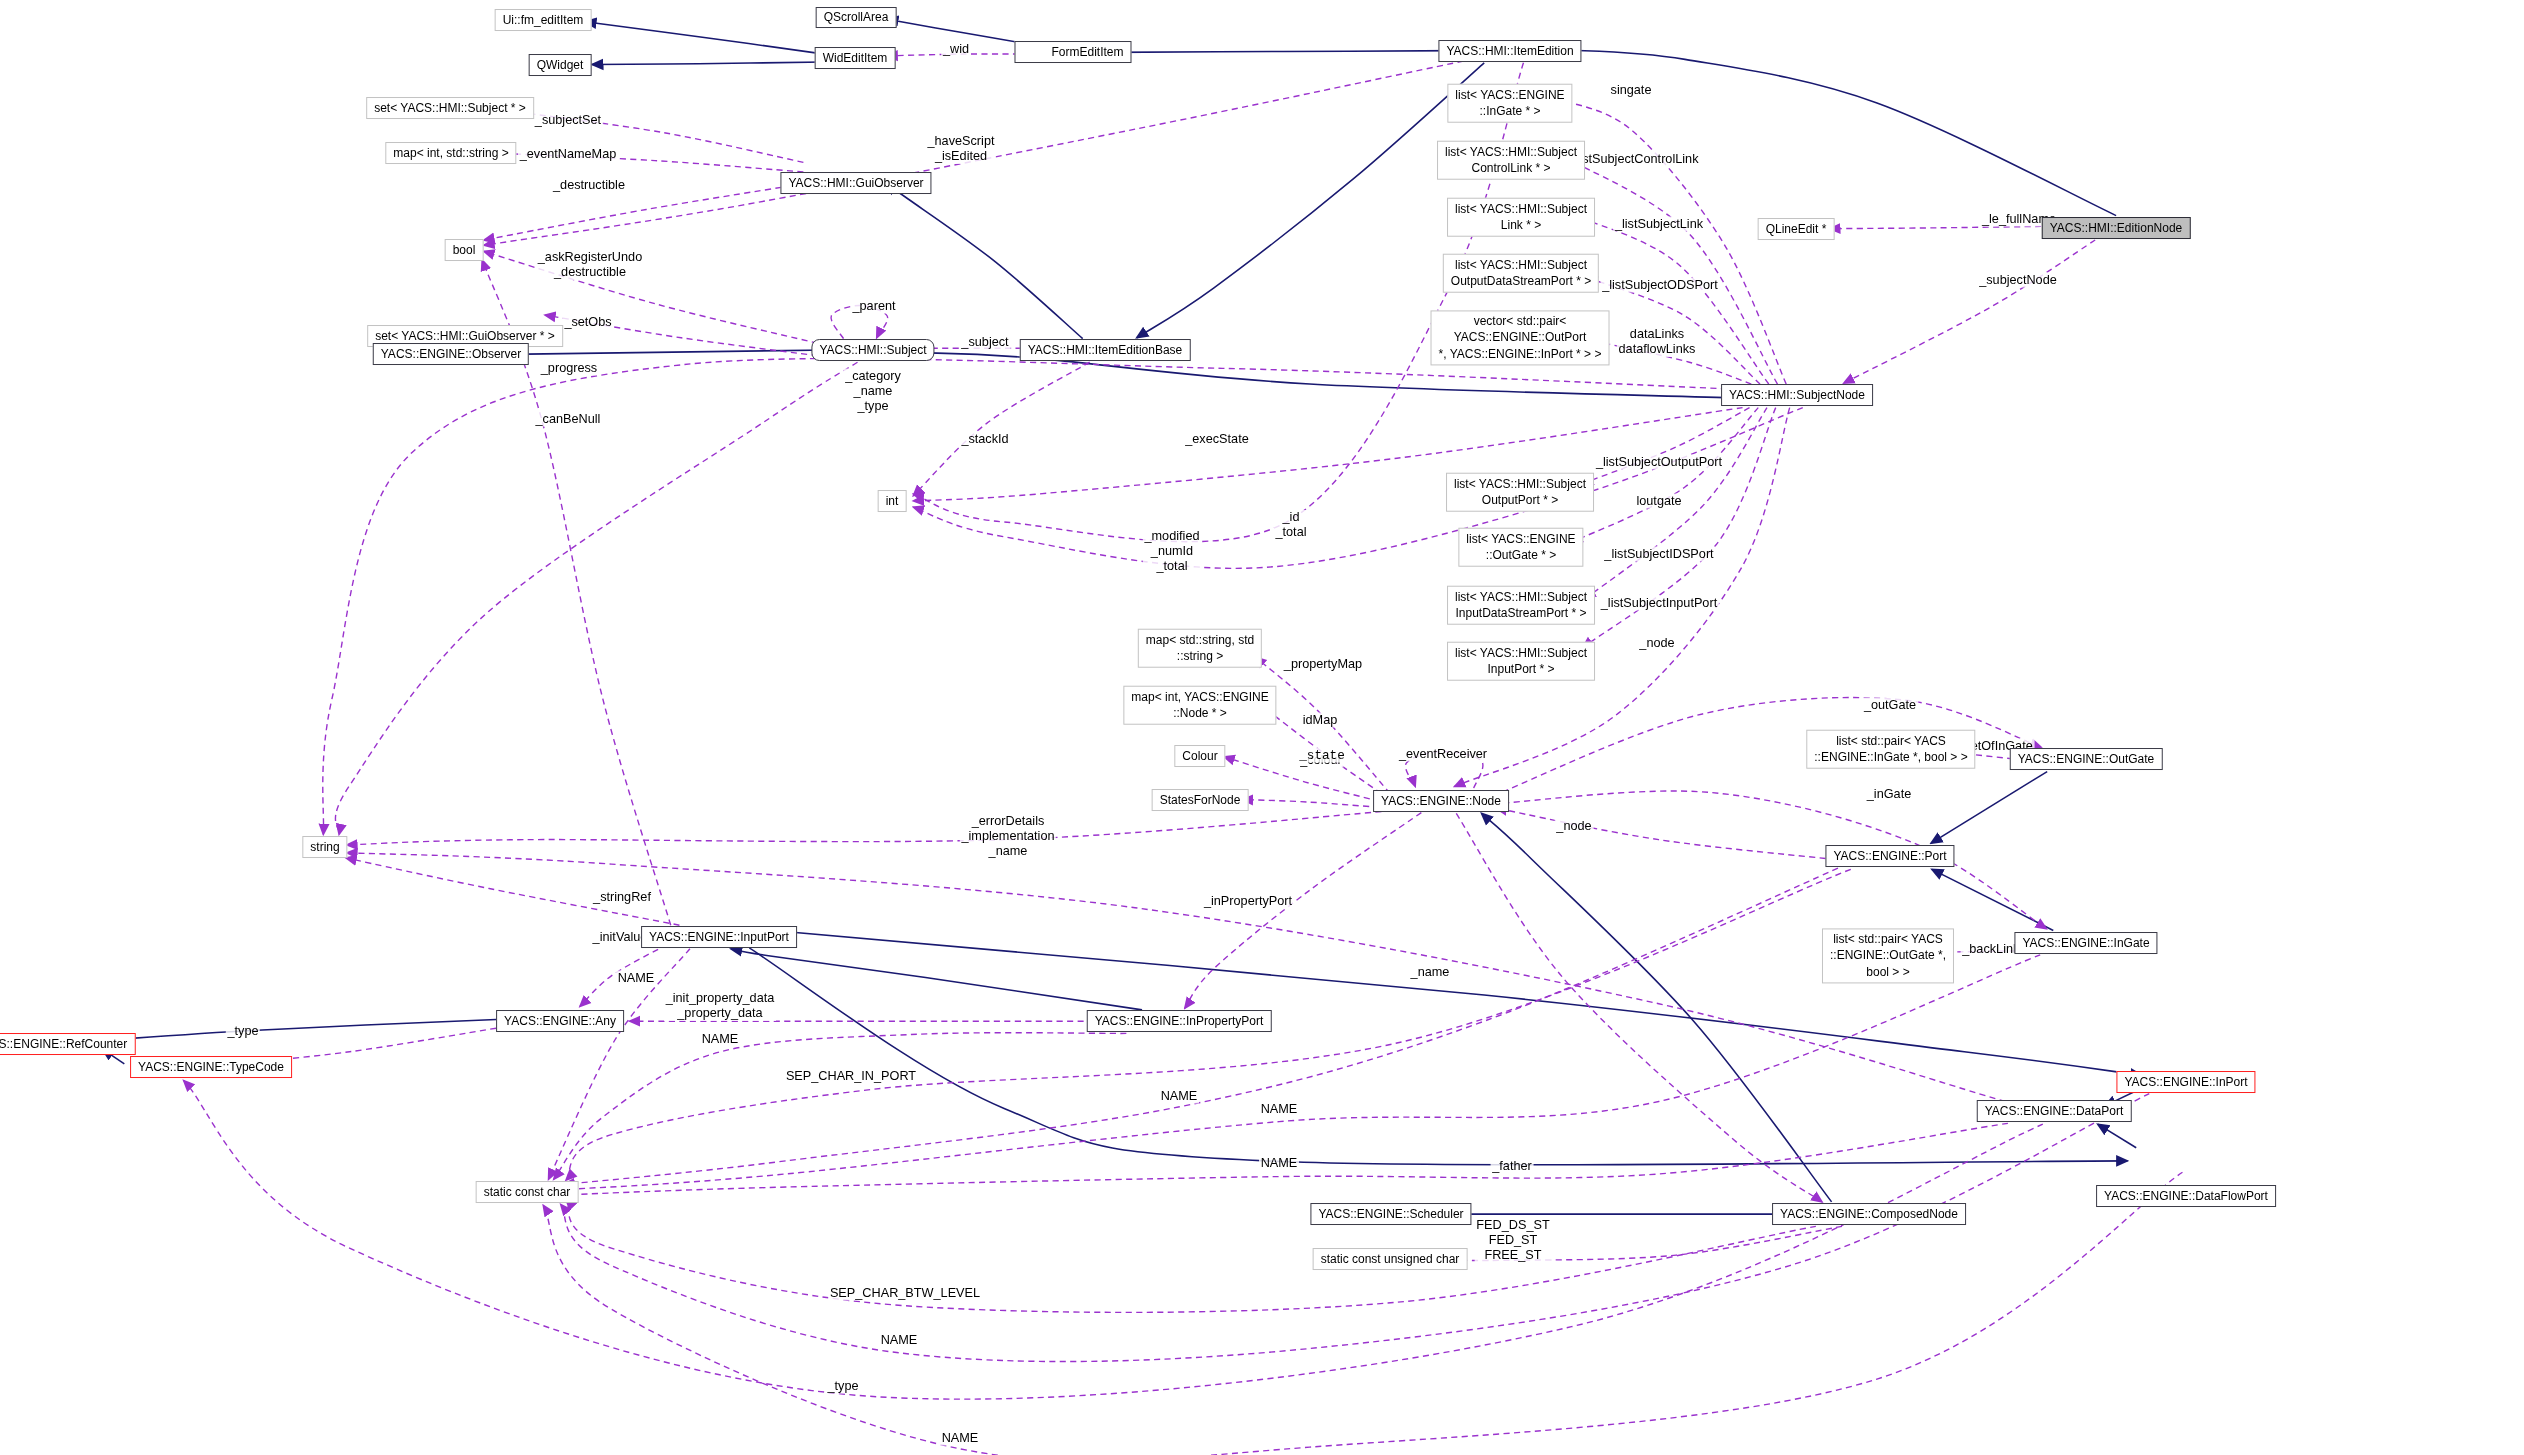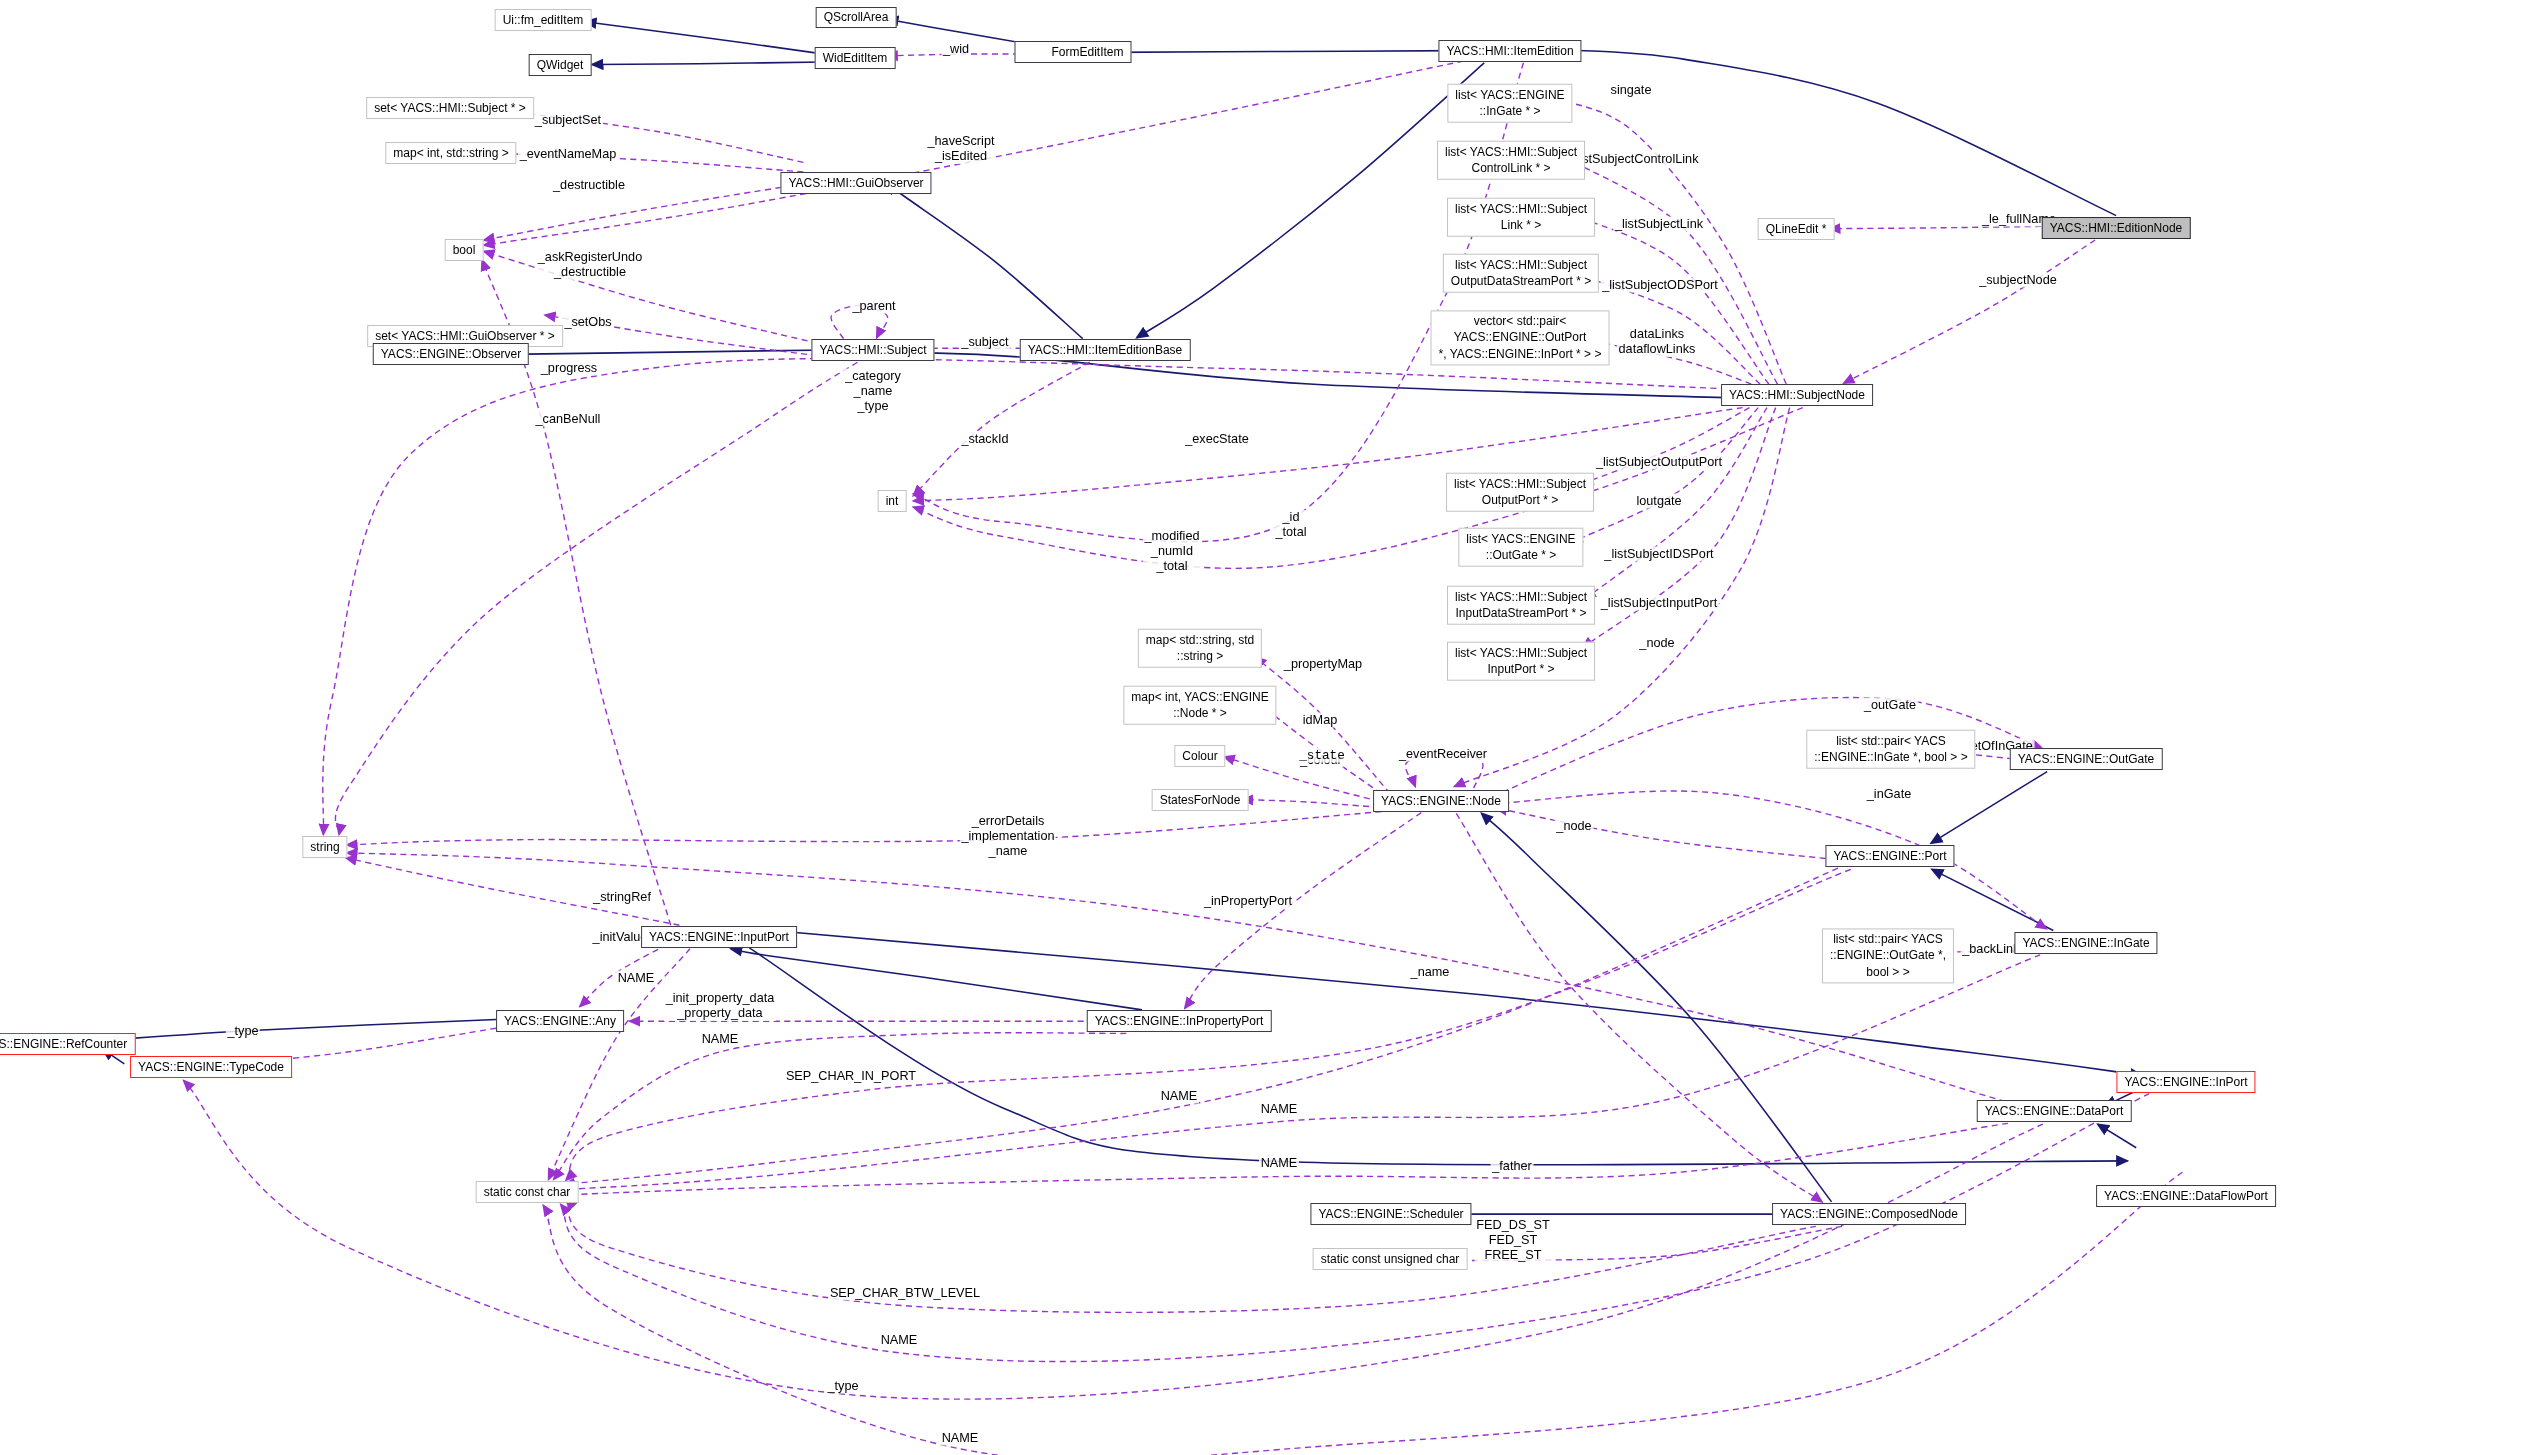--- a/index.html
+++ b/index.html
@@ -326,21 +326,21 @@
       </div>
       <div class="node ext" style="left: 464px; top: 250px;">
         <div>bool</div>
       </div>
       <div class="node ext" style="left: 465px; top: 312px; margin-top: 24px;">
         <div>set&lt; YACS::HMI::GuiObserver * &gt;</div>
       </div>
       <div class="node class" style="left: 451px; top: 354px;">
         <div>YACS::ENGINE::Observer</div>
       </div>
-      <div class="node class" style="left: 873px; top: 350px;">
+      <div class="node class" style="left: 873px; top: 350px; border-radius: 8px;">
         <div>YACS::HMI::Subject</div>
       </div>
       <div class="node class" style="left: 1105px; top: 350px;">
         <div>YACS::HMI::ItemEditionBase</div>
       </div>
       <div class="node ext" style="left: 892px; top: 501px;">
         <div>int</div>
       </div>
       <div class="node ext" style="left: 1510px; top: 103px;">
         <div>list&lt; YACS::ENGINE</div>

